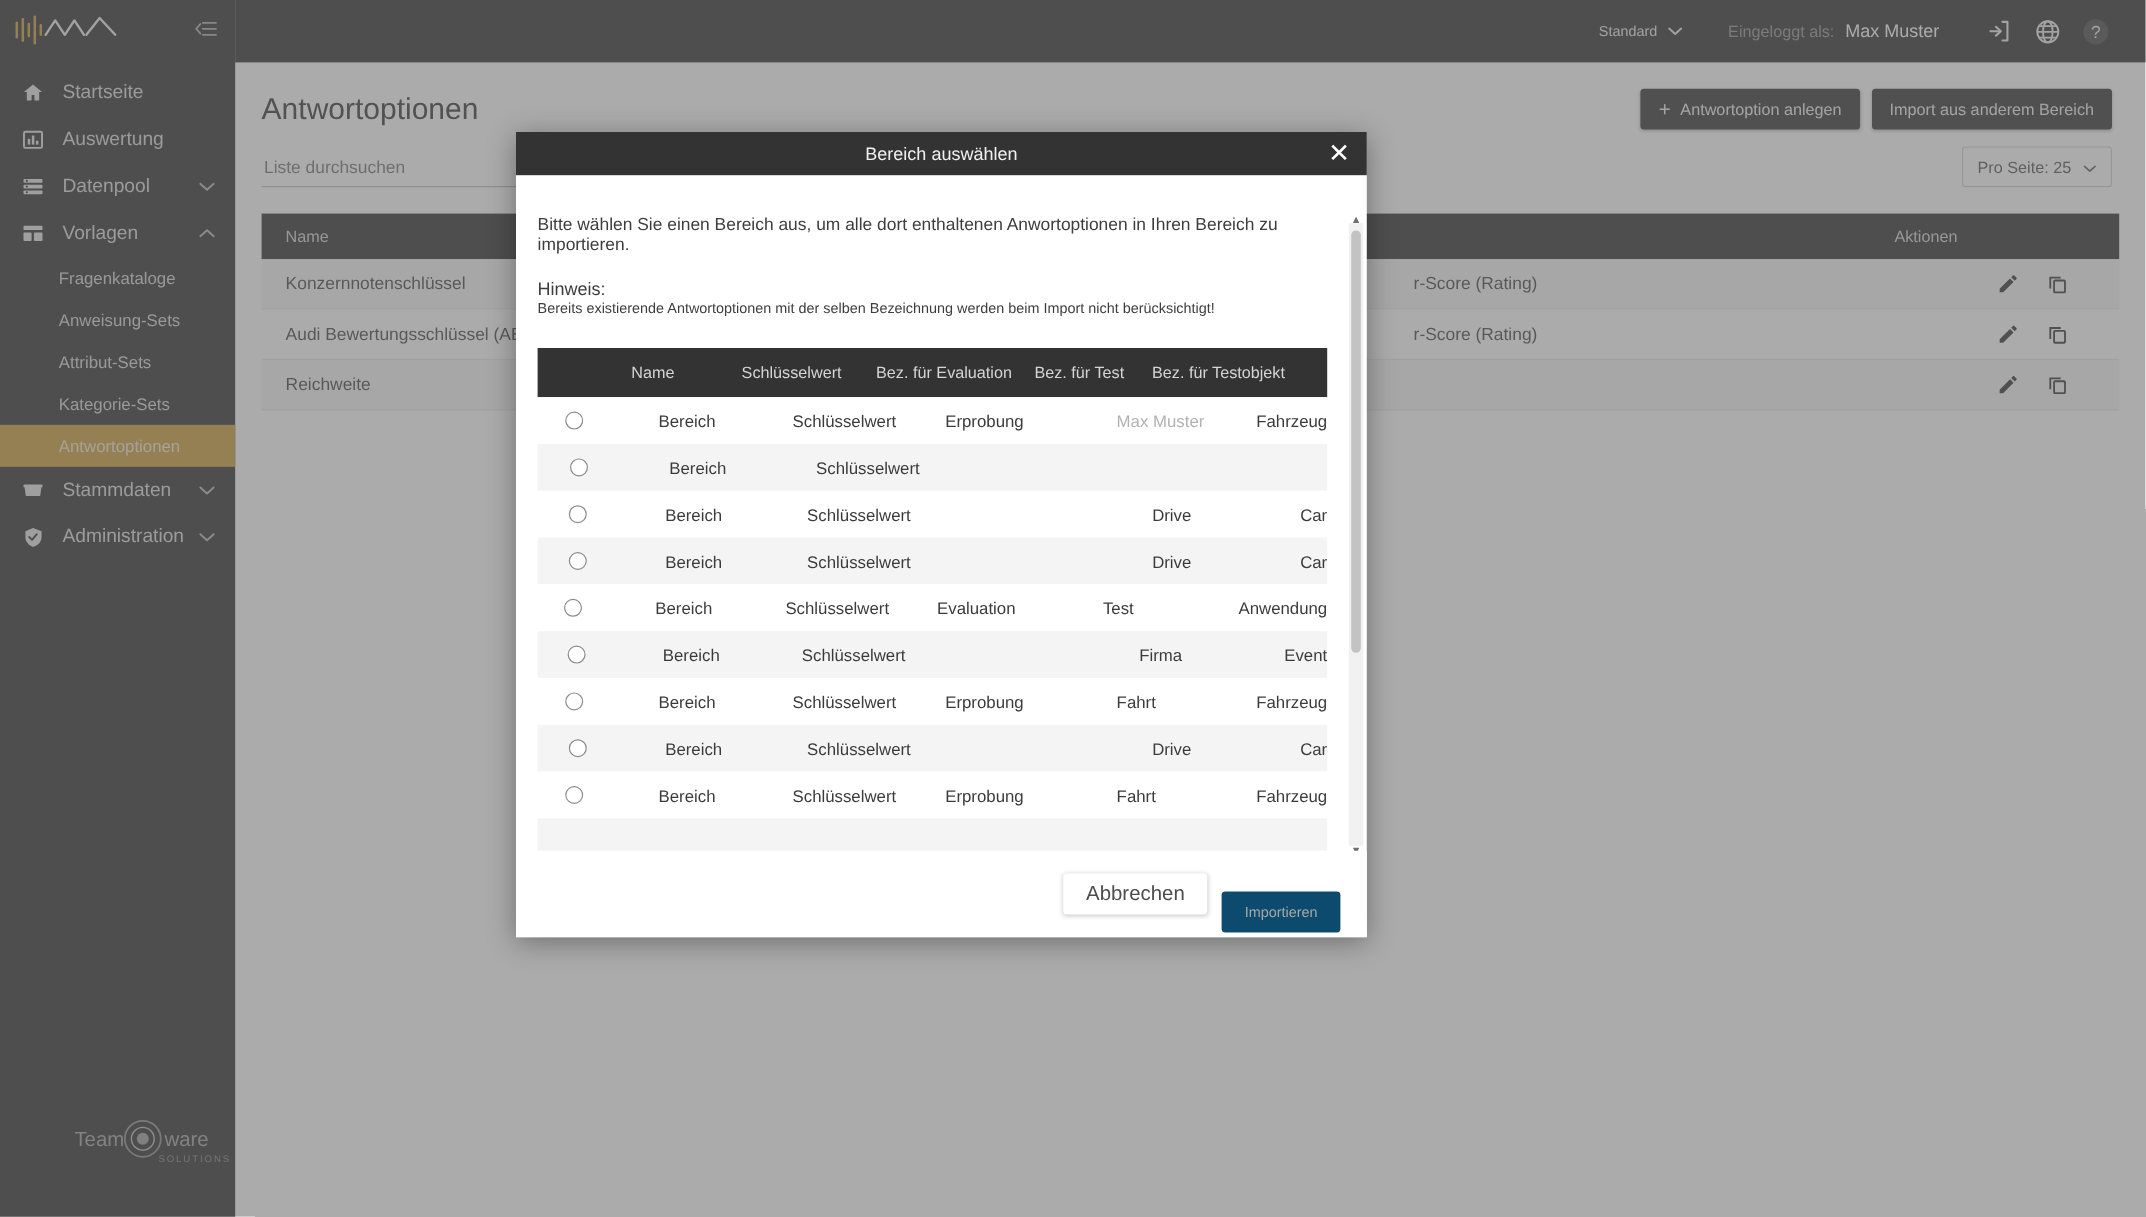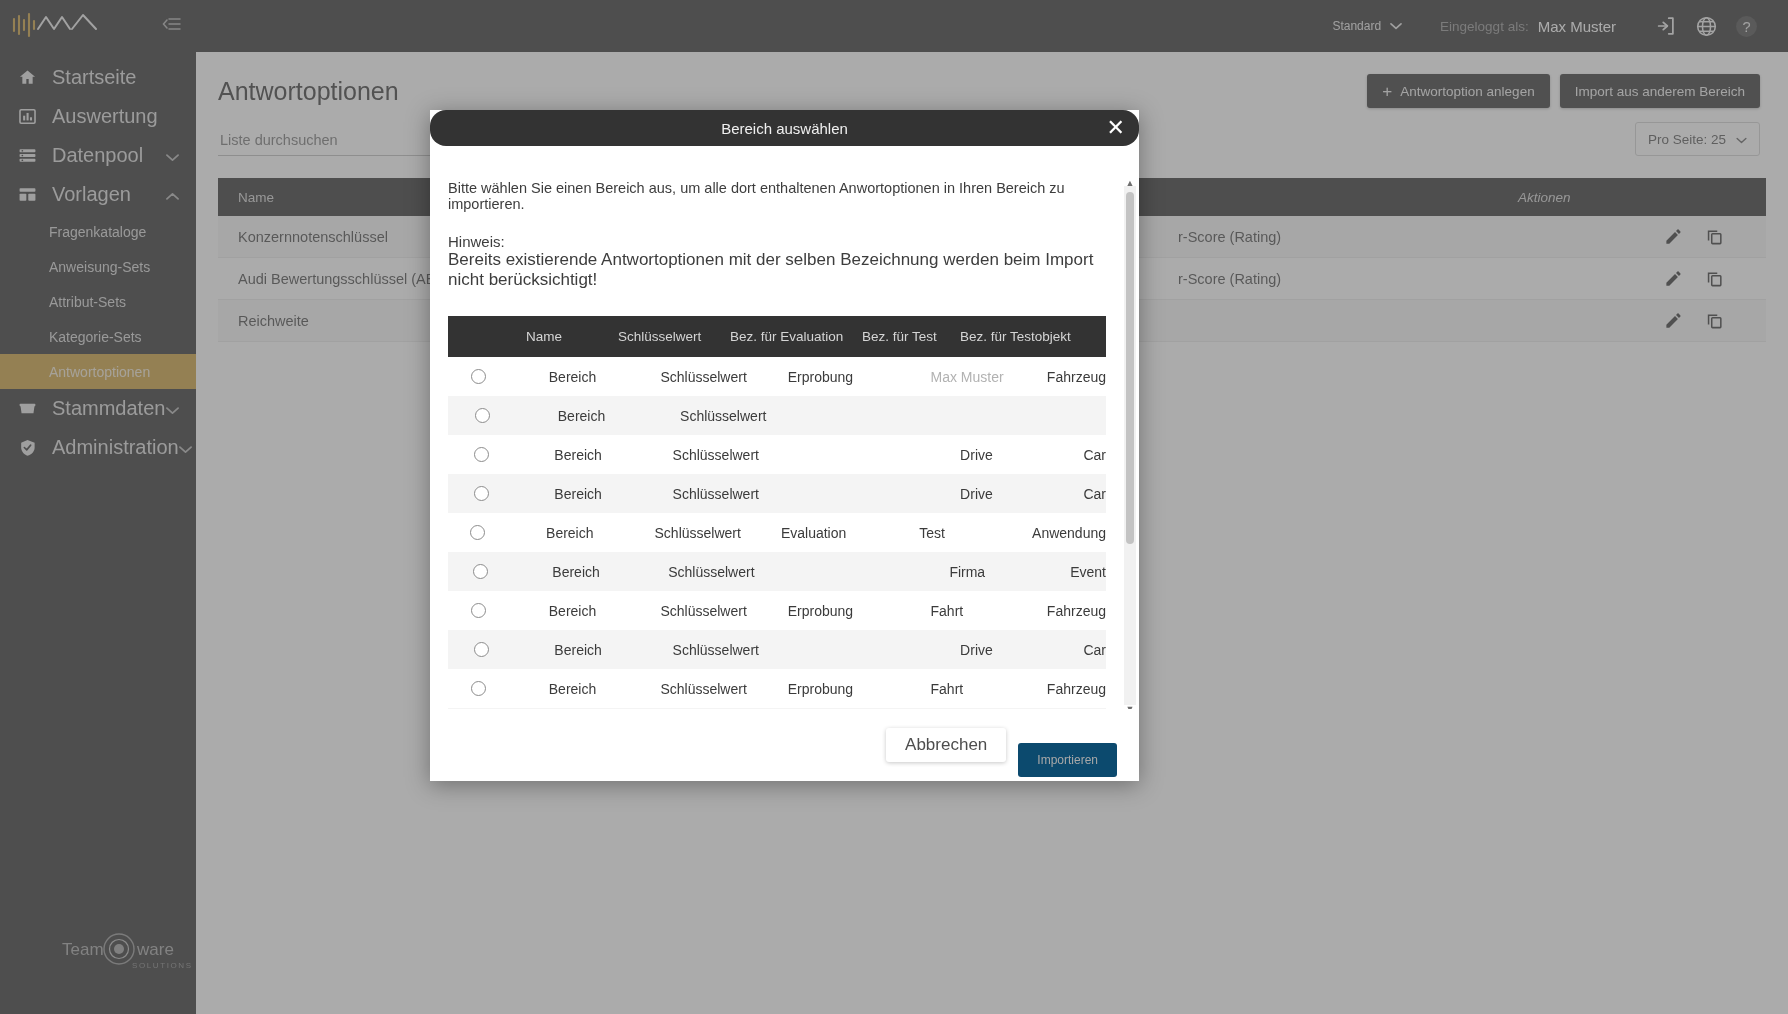--- a/index.html
+++ b/index.html
@@ -24,21 +24,21 @@
     height: 52px; display: flex; align-items: center;
     justify-content: space-between; padding: 0 14px 0 10px;
     background: #232323;
   }
   .brand-logo { display: block; }
   .collapse-btn { cursor: pointer; opacity: .8; }
   .nav { margin-top: 6px; flex: 0 0 auto; }
   .nav-item {
     display: flex; align-items: center;
     height: 39px; padding: 0 16px 0 16px;
-    color: #d8d8d8; font-size: 20px; cursor: pointer;
+    color: #d8d8d8; font-size: 16px; cursor: pointer;
     position: relative;
   }
   .nav-item .ico {
     width: 22px; height: 22px; margin-right: 14px;
     display: inline-flex; align-items: center; justify-content: center;
     flex: 0 0 22px;
   }
   .nav-item .lbl { flex: 1 1 auto; white-space: nowrap; }
   .nav-item .chev { width: 14px; opacity: .85; }
   .nav-sub {
@@ -114,21 +114,21 @@
     display: inline-flex; align-items: center; gap: 10px; cursor: pointer;
   }
 
   .bg-table { margin: 22px 0 0 22px; width: 1548px; }
   .bg-thead {
     background: #232323; height: 38px;
     display: flex; align-items: center; color: #cfcfcf; font-size: 13.5px;
   }
   .bg-th-name { padding-left: 20px; width: 960px; }
   .bg-th-type { width: 340px; }
-  .bg-th-act  { flex: 1; text-align: left; padding-right: 74px; font-style: italic; }
+  .bg-th-act  { flex: 1; text-align: center; padding-right: 74px; }
   .bg-row {
     height: 42px; display: flex; align-items: center;
     font-size: 14.5px; color: #3b3b3b;
     border-bottom: 1px solid #e6e6e6;
   }
   .bg-row:nth-child(odd) { background: #ffffff; }
   .bg-row:nth-child(even){ background: #f6f6f6; }
   .bg-td-name { padding-left: 20px; width: 960px; }
   .bg-td-type { width: 340px; }
   .bg-td-act  { flex: 1; display: flex; justify-content: flex-end; gap: 22px; padding-right: 42px; }
@@ -147,39 +147,39 @@
     position: absolute; left: 430px; top: 110px;
     width: 709px; height: 671px;
     background: #ffffff;
     box-shadow: 0 4px 22px rgba(0,0,0,.35);
     z-index: 30;
     display: flex; flex-direction: column;
   }
   .modal-head {
     height: 36px; background: #333333; color: #f0f0f0;
     display: flex; align-items: center; justify-content: center;
-    position: relative; font-size: 15px; border-radius: 16px;
+    position: relative; font-size: 15px;
   }
   .modal-close {
     position: absolute; right: 14px; top: 50%; transform: translateY(-50%);
     cursor: pointer; color: #fff; font-size: 22px; line-height: 1;
     font-family: "Liberation Sans", sans-serif;
   }
   .modal-body {
     flex: 1 1 auto; position: relative; overflow: hidden;
     padding: 12px;
   }
   .modal-scroll {
     position: absolute; inset: 0 14px 0 0;
     overflow: hidden;
     padding: 34px 0 0 18px;
   }
   .intro-line { font-size: 14.5px; color: #3d3d3d; margin-bottom: 21px; }
   .hint-label { font-size: 15px; color: #3d3d3d; }
-  .hint-text  { font-size: 17px; color: #3d3d3d; margin-bottom: 26px; }
+  .hint-text  { font-size: 12px; color: #3d3d3d; margin-bottom: 26px; }
 
   .m-table { width: 658px; }
   .m-thead {
     background: #333333; height: 41px; display: flex; align-items: center;
     color: #d5d5d5; font-size: 13.5px;
   }
   .m-row {
     height: 39px; display: flex; align-items: center;
     font-size: 14px; color: #3b3b3b; gap: 40px;
   }

